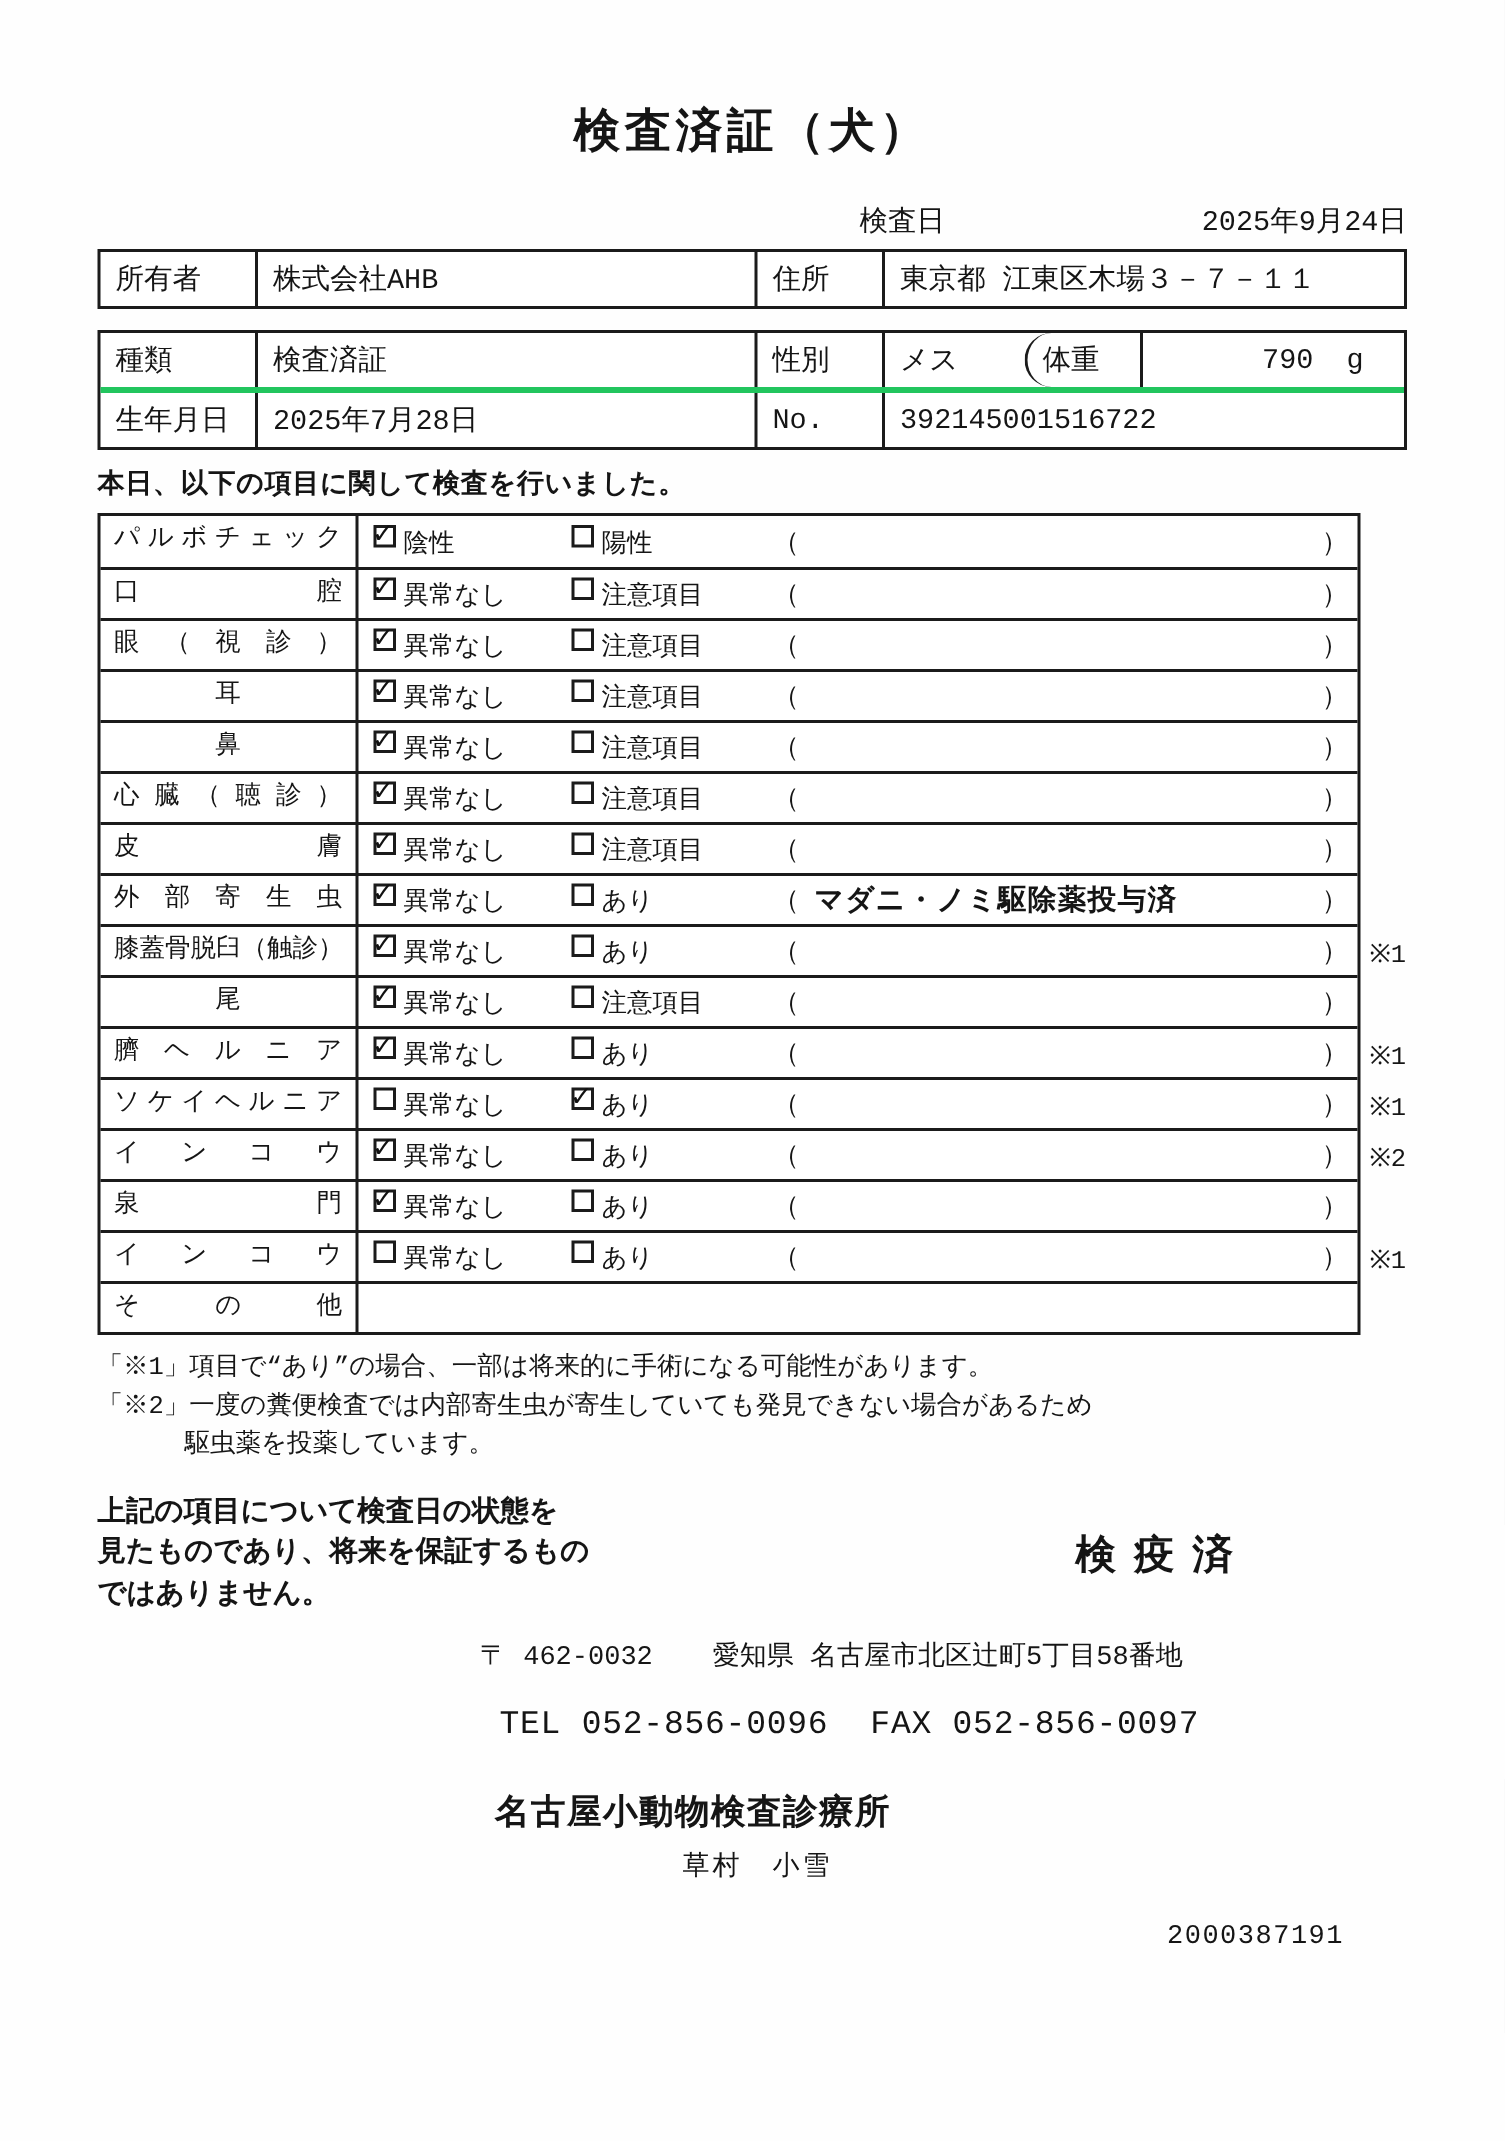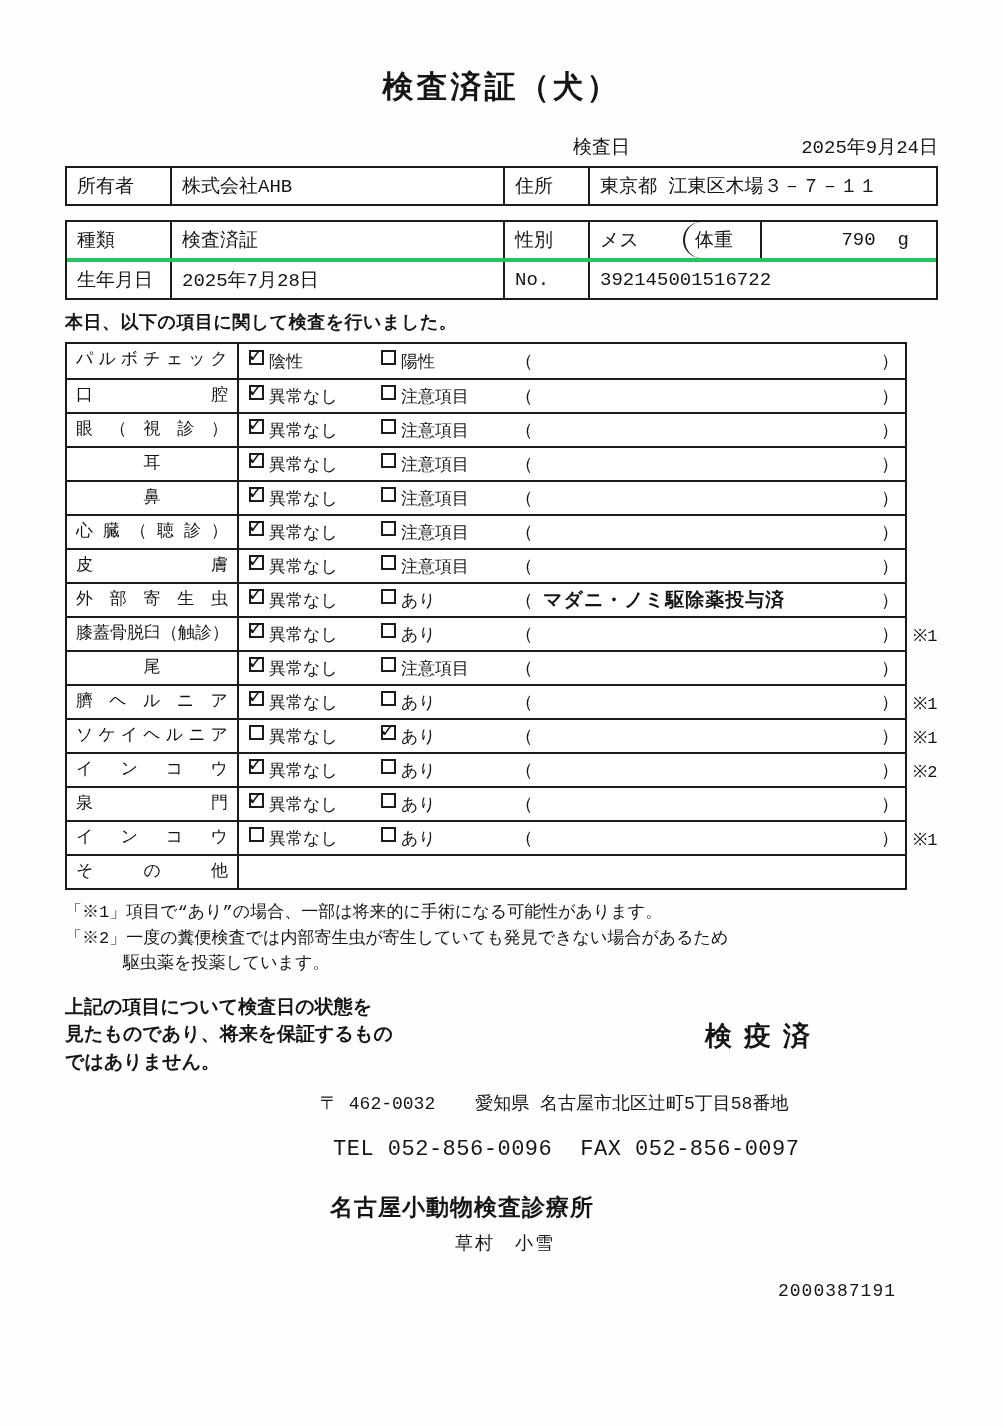--- a/index.html
+++ b/index.html
@@ -134,20 +134,21 @@
   .chk-row:nth-child(16) .paren { visibility:hidden; }
 
   
   .footnotes { margin-top:10px; font-size:17px; font-weight:500; line-height:1.5; }
   .footnotes .indent { padding-left:58px; }
 
   
   .bottom {
     display:flex;
     margin-top:18px;
+    gap:12px;
   }
   .disclaimer {
     font-size:19px;
     font-weight:600;
     line-height:1.45;
     width:420px;
   }
   .stamp {
     margin-left:220px;
     align-self:center;

